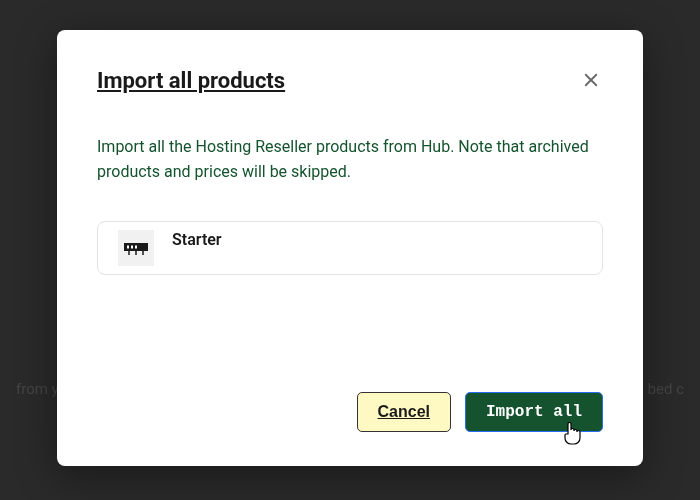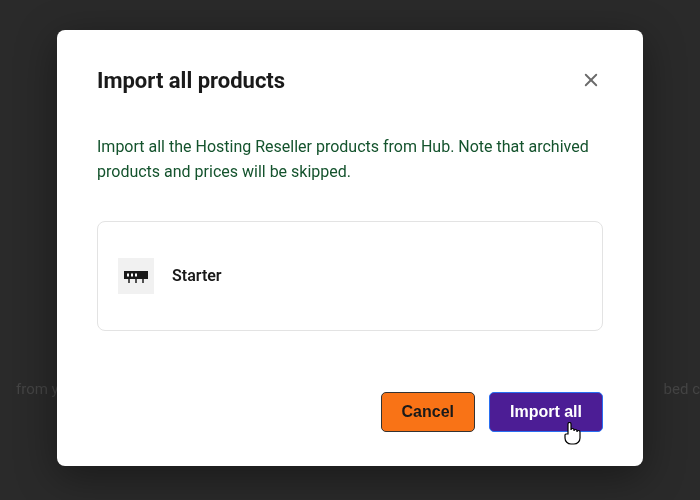--- a/index.html
+++ b/index.html
@@ -12,21 +12,21 @@
       overflow: hidden;
     }
     .bg-text {
       position: absolute;
       top: 380px;
       color: #444;
       font-size: 15px;
       white-space: nowrap;
     }
     .bg-left { left: 16px; }
-    .bg-right { right: 0; }
+    .bg-right { right: 16px; }
     .modal {
       position: absolute;
       top: 30px;
       left: 57px;
       width: 586px;
       height: 436px;
       background: #fff;
       border-radius: 8px;
       box-shadow: 0 10px 40px rgba(0,0,0,0.4);
       padding: 38px 40px 34px 40px;
@@ -35,20 +35,21 @@
     }
     .modal-header {
       display: flex;
       justify-content: space-between;
       align-items: flex-start;
     }
     .modal-title {
       font-size: 22px;
       font-weight: 700;
       color: #1a1a1a;
+      text-decoration: underline;
     }
     .close-btn {
       width: 24px;
       height: 24px;
       display: flex;
       align-items: center;
       justify-content: center;
       cursor: pointer;
       color: #6b6b6b;
     }
@@ -56,23 +57,22 @@
     .modal-desc {
       margin-top: 42px;
       font-size: 16px;
       line-height: 1.55;
       color: #14532d;
     }
     .product-card {
       margin-top: 36px;
       border: 1px solid #e3e3e3;
       border-radius: 8px;
-      padding: 36px 20px;
+      padding: 8px 20px;
       display: flex;
-      align-items: center;
       gap: 18px;
     }
     .product-icon {
       width: 36px;
       height: 36px;
       background: #f1f1f1;
       display: flex;
       align-items: center;
       justify-content: center;
     }
@@ -88,28 +88,30 @@
       gap: 14px;
     }
     .btn {
       font-size: 16px;
       font-weight: 600;
       padding: 10px 20px;
       border-radius: 5px;
       cursor: pointer;
     }
     .btn-secondary {
-      background: #f97316;
+      background: #fef9c3;
       border: 1.5px solid #333;
       color: #1a1a1a;
+      text-decoration: underline;
     }
     .btn-primary {
-      background: #4c1d95;
+      background: #14532d;
       border: 1.5px solid #286ef1;
       color: #fff;
+      font-family: Liberation Mono, monospace;
     }
     .cursor {
       position: absolute;
       top: 422px;
       left: 562px;
       pointer-events: none;
     }
   </style>
 </head>
 <body>

